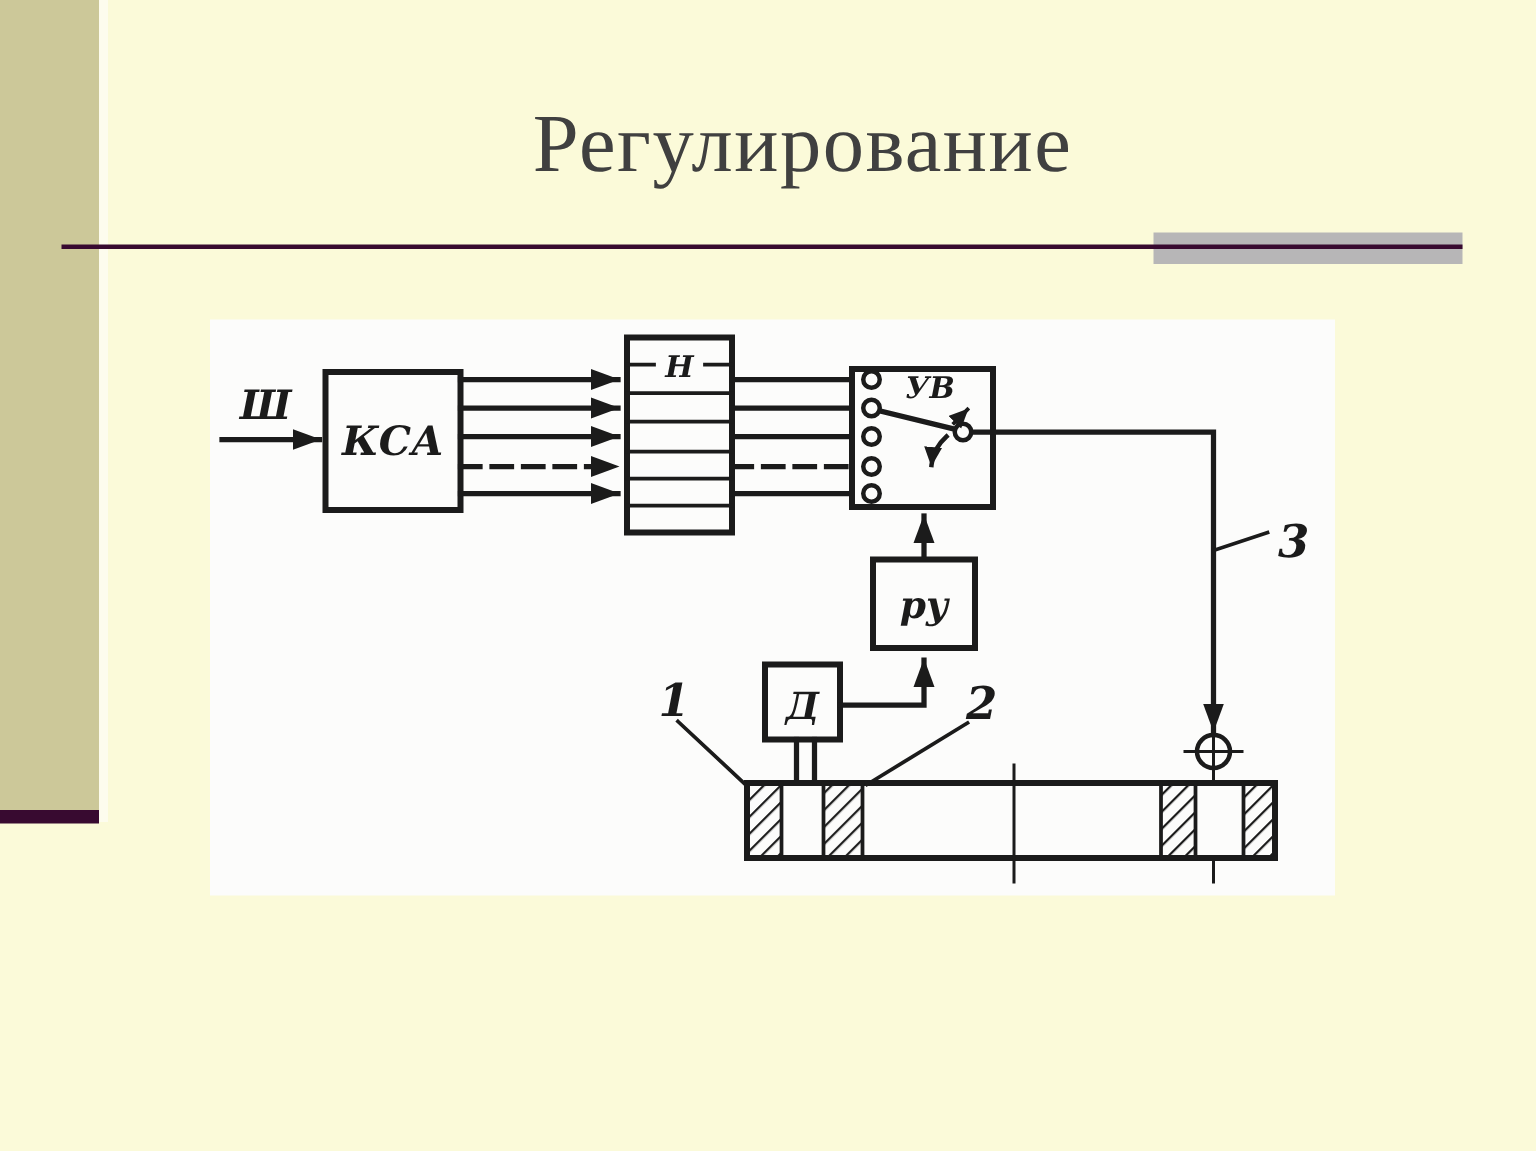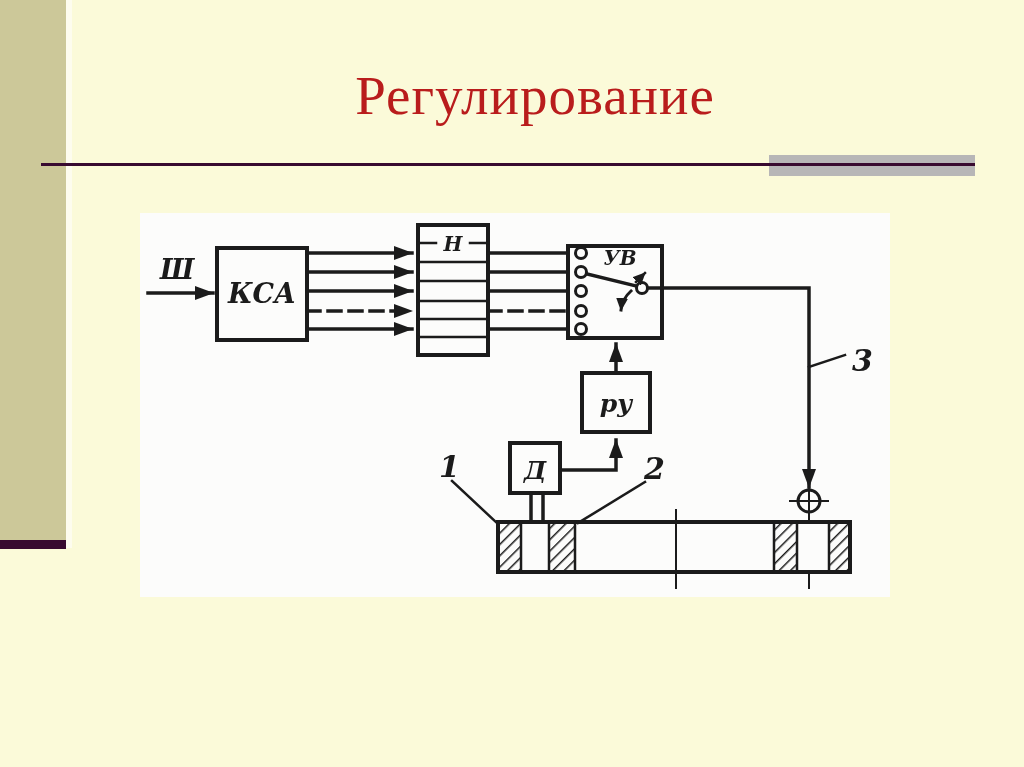--- a/index.html
+++ b/index.html
@@ -29,21 +29,21 @@
     width: 66px; height: 9px;
     background: #380A30;
   }
   .title {
     position: absolute; left: 46px; right: 0; top: 64px;
     margin: 0;
     text-align: center;
     font-size: 55px;
     font-weight: 400;
     letter-spacing: 1px;
-    color: #b91c1c;
+    color: #404040;
     font-family: "Liberation Serif", "DejaVu Serif", serif;
     white-space: nowrap;
   }
   .rule-gray {
     position: absolute; left: 769px; top: 155px;
     width: 206px; height: 21px;
     background: #B7B6B7;
   }
   .rule {
     position: absolute; left: 41px; top: 163px;

